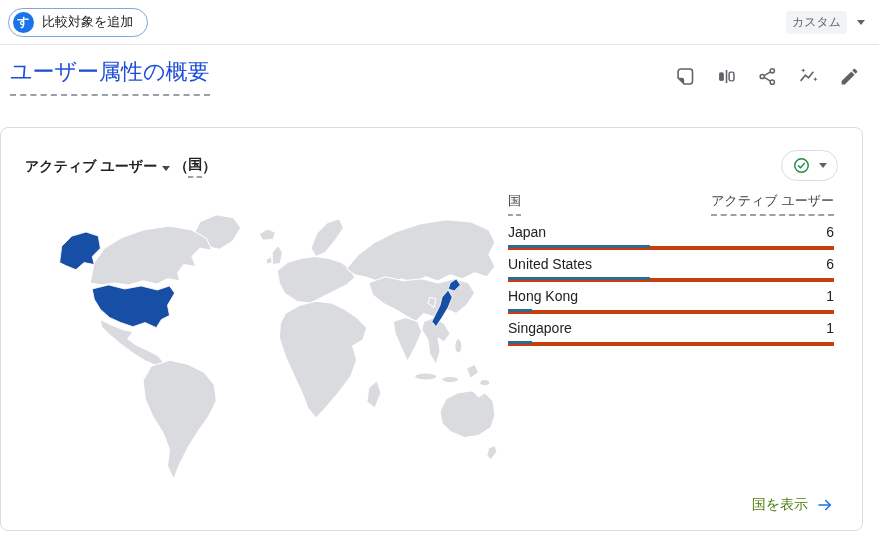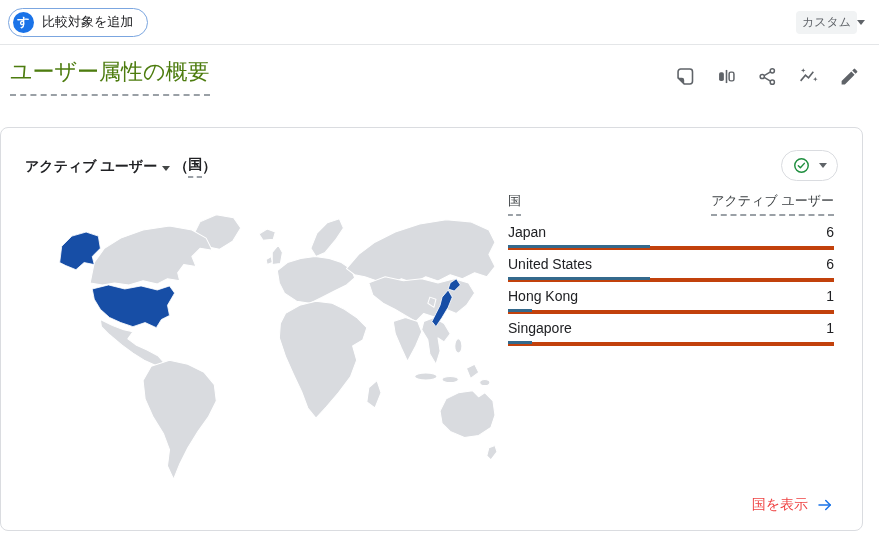--- a/index.html
+++ b/index.html
@@ -9,30 +9,30 @@
   
   .topbar { position:absolute; left:0; top:0; width:879px; height:45px;
     border-bottom:1px solid #e4e6e8; display:flex; align-items:center; }
   .pill { display:flex; align-items:center; height:29px; border-radius:15px;
     font-size:13px; cursor:pointer; background:#fff; }
   .pill-audience { margin-left:8px; border:1px solid #7ba6e0; padding:0 14px 0 4px; gap:8px; }
   .avatar { width:21px; height:21px; border-radius:50%; background:#1a73e8; color:#fff;
     font-size:12px; display:flex; align-items:center; justify-content:center; font-weight:bold; }
   .pill-compare { margin-left:16px; border:1px dashed #9aa0a6; padding:0 12px; gap:8px; color:#444746; }
   .plus { font-size:17px; color:#444746; line-height:1; }
-  .topbar-right { margin-left:auto; margin-right:14px; display:flex; align-items:center; }
+  .topbar-right { margin-left:auto; margin-right:14px; display:flex; align-items:center; gap:10px; }
   .range-type { font-size:12px; color:#5f6368; background:#f1f3f4; border-radius:4px; padding:3px 6px; }
   .range-text { font-size:13px; color:#1f1f1f; }
   .caret { width:0; height:0; border-left:4px solid transparent; border-right:4px solid transparent;
     border-top:5px solid #5f6368; display:inline-block; }
 
   
   .title-row { position:absolute; left:0; top:46px; width:879px; height:60px;
     display:flex; align-items:center; }
-  .page-title { margin-left:10px; font-size:22px; color:#4d7c0f; font-weight:400;
+  .page-title { margin-left:10px; font-size:22px; color:#1d4ed8; font-weight:400;
     border-bottom:2px dashed #9aa0a6; padding-bottom:7px; }
   .title-actions { margin-left:auto; margin-right:18px; display:flex; align-items:center; gap:17px; }
   .icon-btn { width:24px; height:24px; display:flex; align-items:center; justify-content:center;
     cursor:pointer; background:none; border:none; }
   .icon-btn svg { width:21px; height:21px; }
 
   
   .card { position:absolute; left:0; top:127px; width:863px; height:404px;
     background:#fff; border:1px solid #dadce0; border-radius:8px; }
   .card-header { position:absolute; left:24px; top:28px; display:flex; align-items:center;
@@ -52,21 +52,21 @@
 
   
   .tbl { position:absolute; left:507px; top:64px; width:326px; }
   .tbl-head { display:flex; justify-content:space-between; font-size:13px; color:#3c4043;
     padding-bottom:2px; }
   .tbl-head span { border-bottom:2px dashed #9aa0a6; padding-bottom:4px; cursor:pointer; }
   .row { position:relative; height:32px; display:flex; align-items:center;
     justify-content:space-between; font-size:14px; border-bottom:4px solid #c2410c; }
   .row .bar { position:absolute; left:0; bottom:-2px; height:3px; background:#34698c; }
   .footer-link { position:absolute; right:28px; bottom:16px; display:flex; align-items:center;
-    gap:8px; color:#ef4444; font-size:14px; cursor:pointer; }
+    gap:8px; color:#4d7c0f; font-size:14px; cursor:pointer; }
   .footer-link svg { width:18px; height:18px; }
 </style>
 </head>
 <body>
 
 <div class="topbar">
   <div class="pill pill-audience">
     <span class="avatar">す</span>
     <span>比較対象を追加</span>
   </div>

